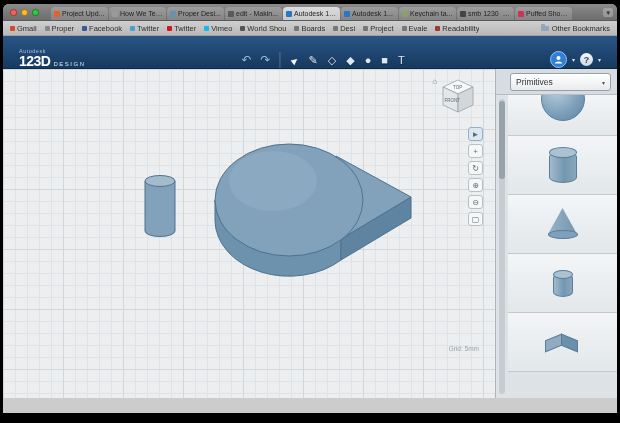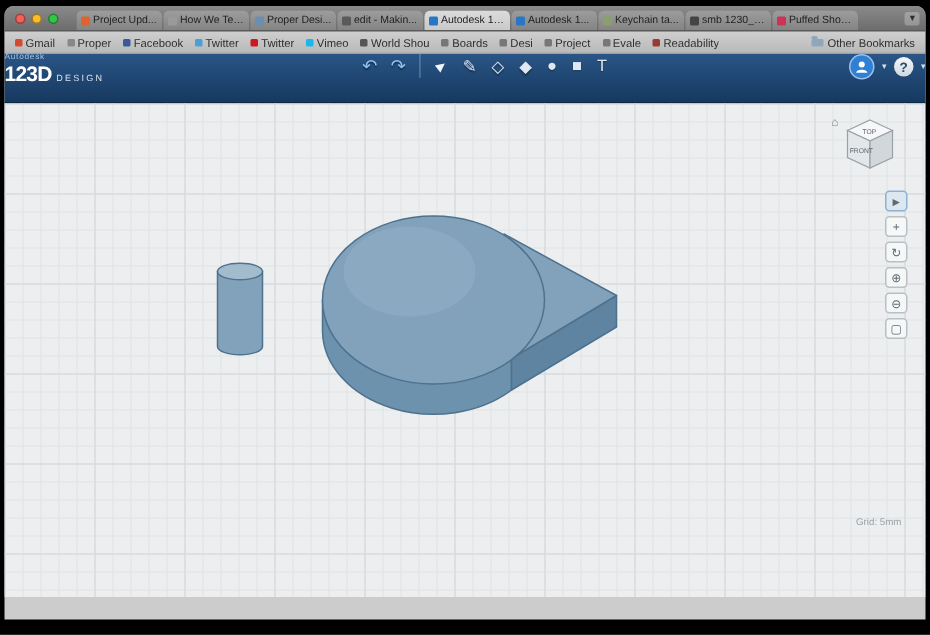--- a/index.html
+++ b/index.html
@@ -53,21 +53,21 @@
                 display:flex;align-items:center;padding:0 7px;gap:8px;font-size:7.5px;color:#2e2e2e;
                 white-space:nowrap;overflow:hidden;}
   .bm{display:flex;align-items:center;gap:2px;}
   .bm .dot{width:5px;height:5px;border-radius:1px;}
   .bm-other{margin-left:auto;display:flex;align-items:center;gap:3px;}
   .folder{width:8px;height:5px;background:#8fa6bb;border-radius:1px;position:relative;}
   .folder::before{content:"";position:absolute;top:-2px;left:0;width:4px;height:2px;background:#8fa6bb;border-radius:1px 1px 0 0;}
 
   
   .appheader{height:32px;background:linear-gradient(var(--app-header-top,#2a5586),var(--app-header-bottom,#16395f));
-             display:flex;align-items:flex-start;padding:0 0;color:#fff;position:relative;
+             display:flex;align-items:flex-end;padding:0 16px;color:#fff;position:relative;
              border-bottom:1px solid #0d2946;}
   .logo{display:flex;flex-direction:column;line-height:1;}
   .logo .brand{font-size:5.5px;color:#a9c3de;letter-spacing:.5px;}
   .logo .row{display:flex;align-items:baseline;gap:3px;}
   .logo .big{font-size:14px;font-weight:bold;letter-spacing:-.5px;}
   .logo .suffix{font-size:6px;letter-spacing:1.5px;color:#d7e3f0;}
   .tools{position:absolute;left:50%;transform:translateX(-42%);display:flex;align-items:center;gap:9px;}
   .tglyph{font-size:12px;color:#8fc0f0;text-shadow:0 1px 1px rgba(0,0,0,.4);}
   .tsep{width:1px;height:16px;background:rgba(255,255,255,.25);}
   .cursor-glyph{display:inline-block;font-size:10px;color:#f2f6fa;transform:rotate(-38deg);}
@@ -363,16 +363,51 @@
             <span class="nsbtn v-zoom-in">⊕</span>
 
             <span class="nsbtn v-zoom-out">⊖</span>
 
             <span class="nsbtn v-fit-view">▢</span>
           </div>
 
         <div class="status">Grid: 5mm</div>
       </div>
 
+      <div class="panel">
+        <div class="panel-top">
+          <div class="panel-select">
+            <span>Primitives</span>
+            <span class="caret">▾</span>
+          </div>
+        </div>
+        <div class="panel-list">
+          <div class="panel-scroll">
+            <span class="panel-thumb"></span>
+          </div>
+          <div>
+
+              <div class="prim-cell v-sphere">
+                <div class="prim-art"></div>
+              </div>
+
+              <div class="prim-cell v-cylinder">
+                <div class="prim-art"></div>
+              </div>
+
+              <div class="prim-cell v-cone">
+                <div class="prim-art"></div>
+              </div>
+
+              <div class="prim-cell v-cylinder-small">
+                <div class="prim-art"></div>
+              </div>
+
+              <div class="prim-cell v-angle">
+                <div class="prim-art"></div>
+              </div>
+            </div>
+        </div>
+      </div>
 
     </div>
   </div>
 </div>
 
 </body></html>

